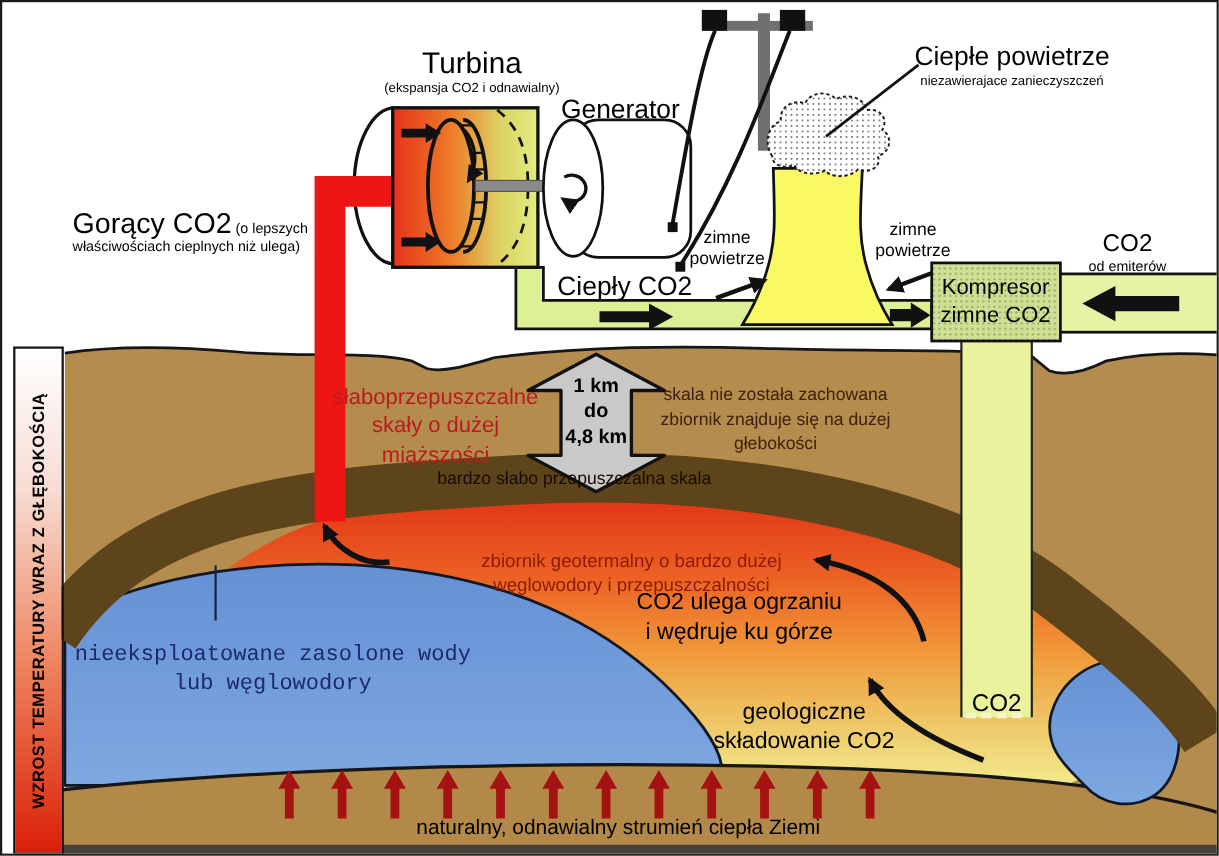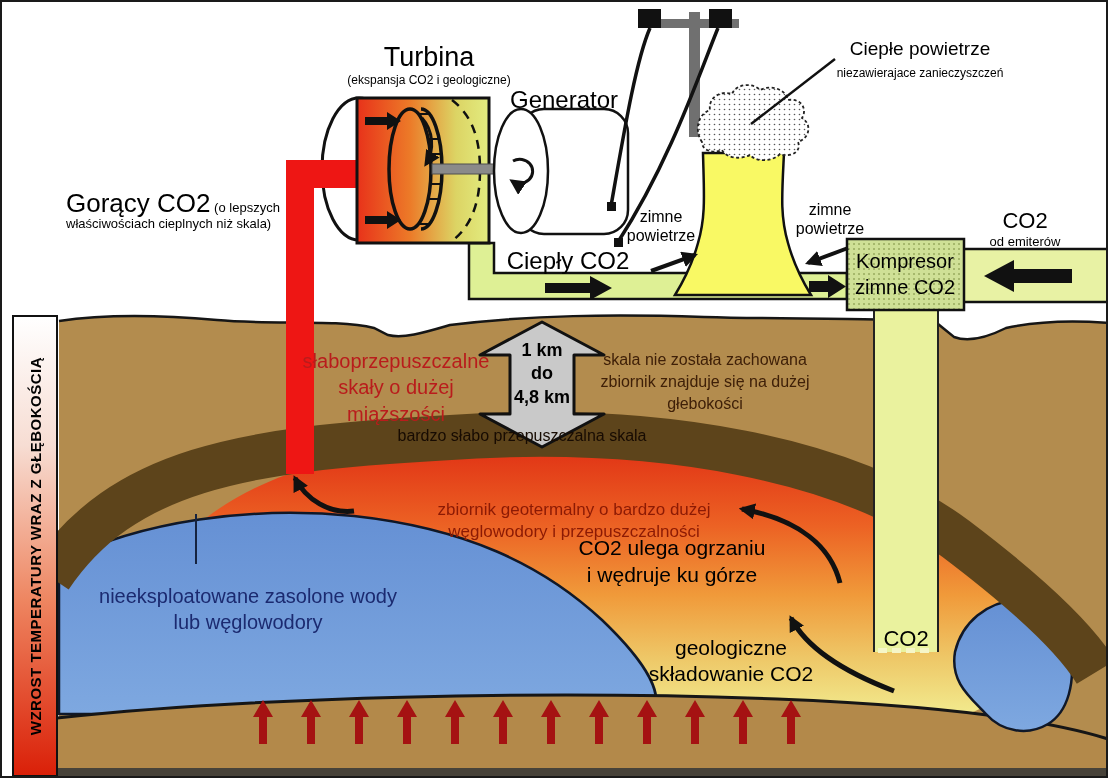--- a/index.html
+++ b/index.html
@@ -19,35 +19,35 @@
   }
   .sidebar span{
     writing-mode:vertical-rl;transform:rotate(180deg);
     font-weight:bold;font-size:15px;letter-spacing:.5px;color:#000;white-space:nowrap;
   }
   .t-turbina{left:427px;top:40px;font-size:27px;}
   .t-turbina-sub{left:427px;top:71px;font-size:12px;}
   .t-generator{left:562px;top:84px;font-size:24px;}
   .t-goracy{left:64px;top:188px;font-size:26px;line-height:1.05;}
   .t-goracy .small{font-size:13px;}
-  .t-cieple{left:918px;top:36px;font-size:19px;}
+  .t-cieple{left:918px;top:36px;font-size:24px;}
   .t-cieple-sub{left:918px;top:64px;font-size:12px;}
   .t-zimne-l{left:659px;top:206px;font-size:16px;}
   .t-zimne-r{left:828px;top:199px;font-size:16px;}
   .t-cieply{left:566px;top:245px;font-size:24px;}
   .t-kompresor{left:903px;top:246px;font-size:20px;line-height:1.3;}
   .t-co2emit{left:1023px;top:206px;font-size:22px;}
   .t-co2emit-sub{left:1023px;top:232px;font-size:13px;}
   .t-slabo{left:394px;top:346px;font-size:20px;line-height:1.32;color:#b91c1c;}
   .t-1km{left:540px;top:337px;font-size:18px;font-weight:bold;line-height:1.3;}
   .t-skala{left:703px;top:347px;font-size:16px;line-height:1.38;color:#3f2008;}
   .t-bardzo{left:484px;top:425px;font-size:16px;color:#170b02;margin-left:36px;}
   .t-zbiornik{left:572px;top:471px;font-size:17px;line-height:1.3;color:#8c1a04;margin-top:26px;}
   .t-ulega{left:670px;top:532px;font-size:21px;line-height:1.3;}
-  .t-nieeksp{left:246px;top:581px;font-size:20px;line-height:1.3;color:#1b2a70;}
+  .t-nieeksp{left:246px;top:581px;font-size:20px;line-height:1.3;color:#1b2a70;font-family:Liberation Mono, monospace;}
   .t-geol{left:729px;top:633px;font-size:21px;line-height:1.25;}
   .t-wellco2{left:904px;top:624px;font-size:22px;}
   .t-natural{left:560px;top:740px;font-size:19px;}
 </style>
 </head>
 <body>
 
 <div id="stage">
 
   <svg id="diagram-svg" viewBox="0 0 1108 778">
@@ -172,26 +172,26 @@
       <use href="#rha" transform="translate(741,698)"></use>
         <use href="#rha" transform="translate(789,698)"></use>
     </g>
   </svg>
 
   <div class="sidebar">
     <span>WZROST TEMPERATURY WRAZ Z GŁĘBOKOŚCIĄ</span>
   </div>
 
   <div class="lbl t-turbina">Turbina</div>
-  <div class="lbl t-turbina-sub">(ekspansja CO2 i geologiczne)</div>
+  <div class="lbl t-turbina-sub">(ekspansja CO2 i odnawialny)</div>
   <div class="lbl t-generator">Generator</div>
 
   <div class="left-lbl t-goracy">
     <div><span>Gorący CO2</span><span class="small"> (o lepszych</span></div>
-    <div class="small" style="font-size:13px;">właściwościach cieplnych niż skala)</div>
+    <div class="small" style="font-size:13px;">właściwościach cieplnych niż ulega)</div>
   </div>
 
   <div class="lbl t-cieple">Ciepłe powietrze</div>
   <div class="lbl t-cieple-sub">niezawierajace zanieczyszczeń</div>
 
   <div class="lbl t-zimne-l">
     <div>zimne</div>
       <div>powietrze</div>
   </div>
   <div class="lbl t-zimne-r">
@@ -244,14 +244,15 @@
     <div>lub węglowodory</div>
   </div>
 
   <div class="lbl t-geol">
     <div>geologiczne</div>
     <div>składowanie CO2</div>
   </div>
 
   <div class="lbl t-wellco2">CO2</div>
 
+  <div class="lbl t-natural">naturalny, odnawialny strumień ciepła Ziemi</div>
 
 </div>
 
 </body></html>

